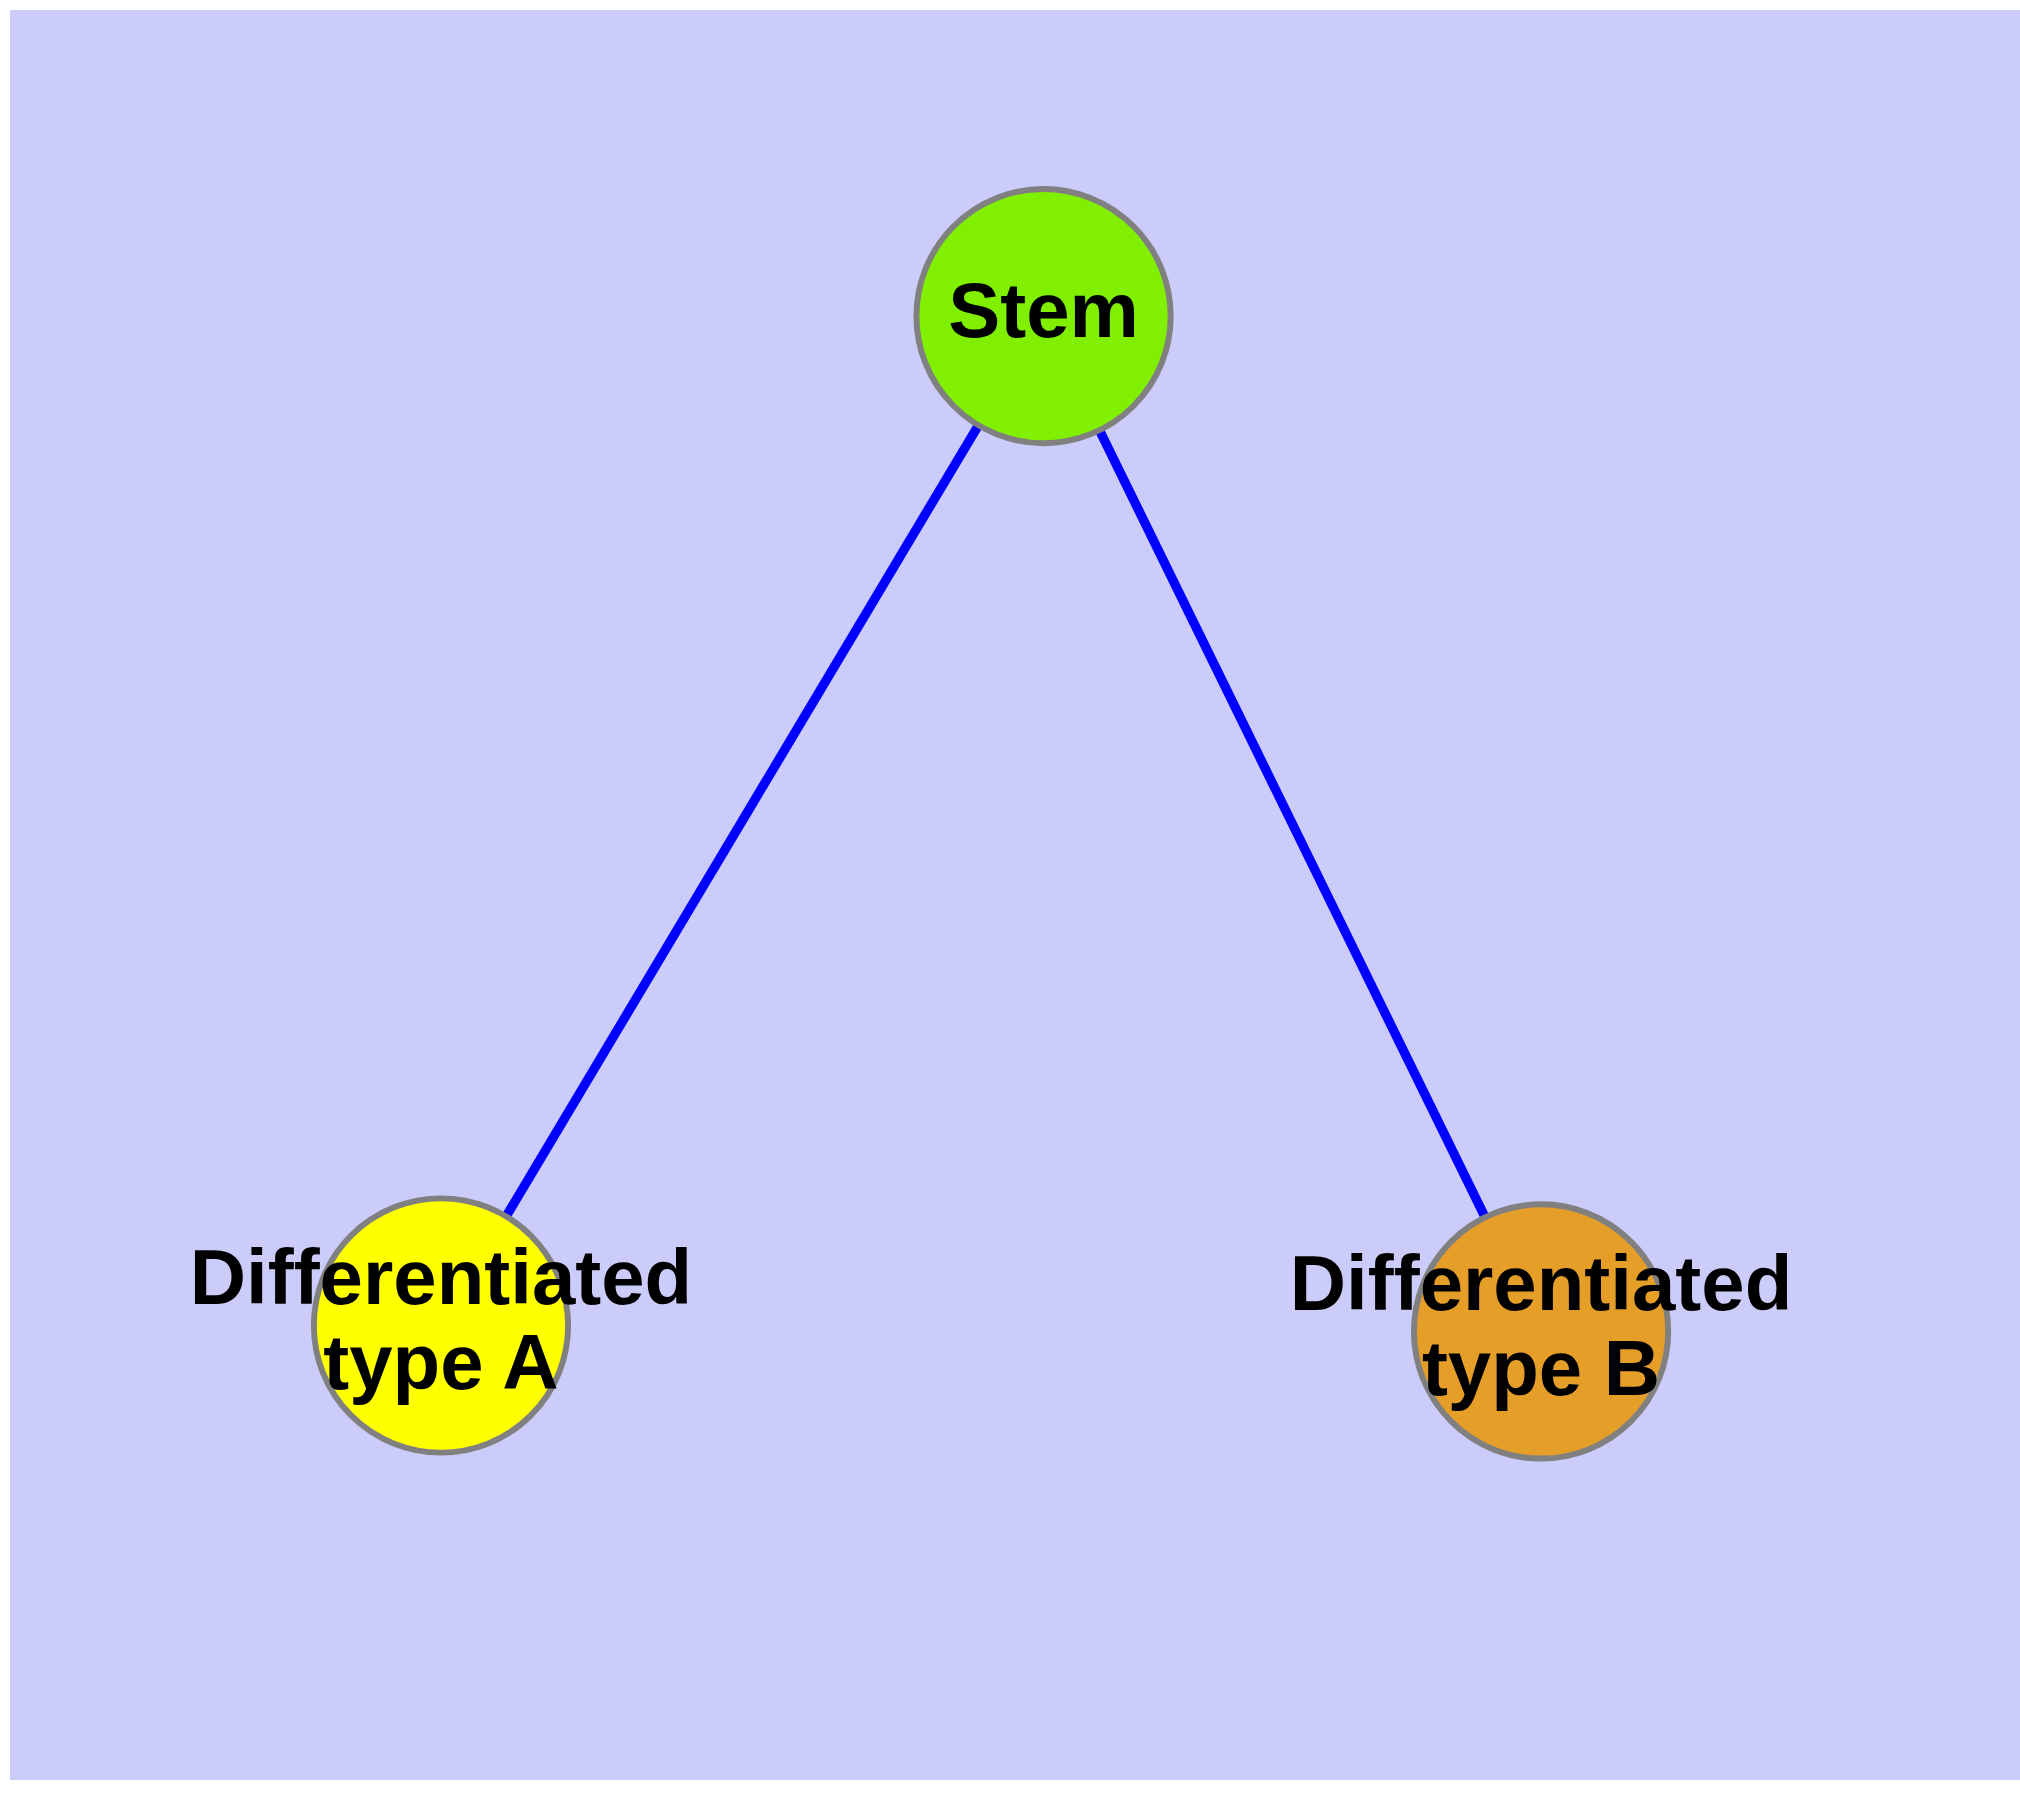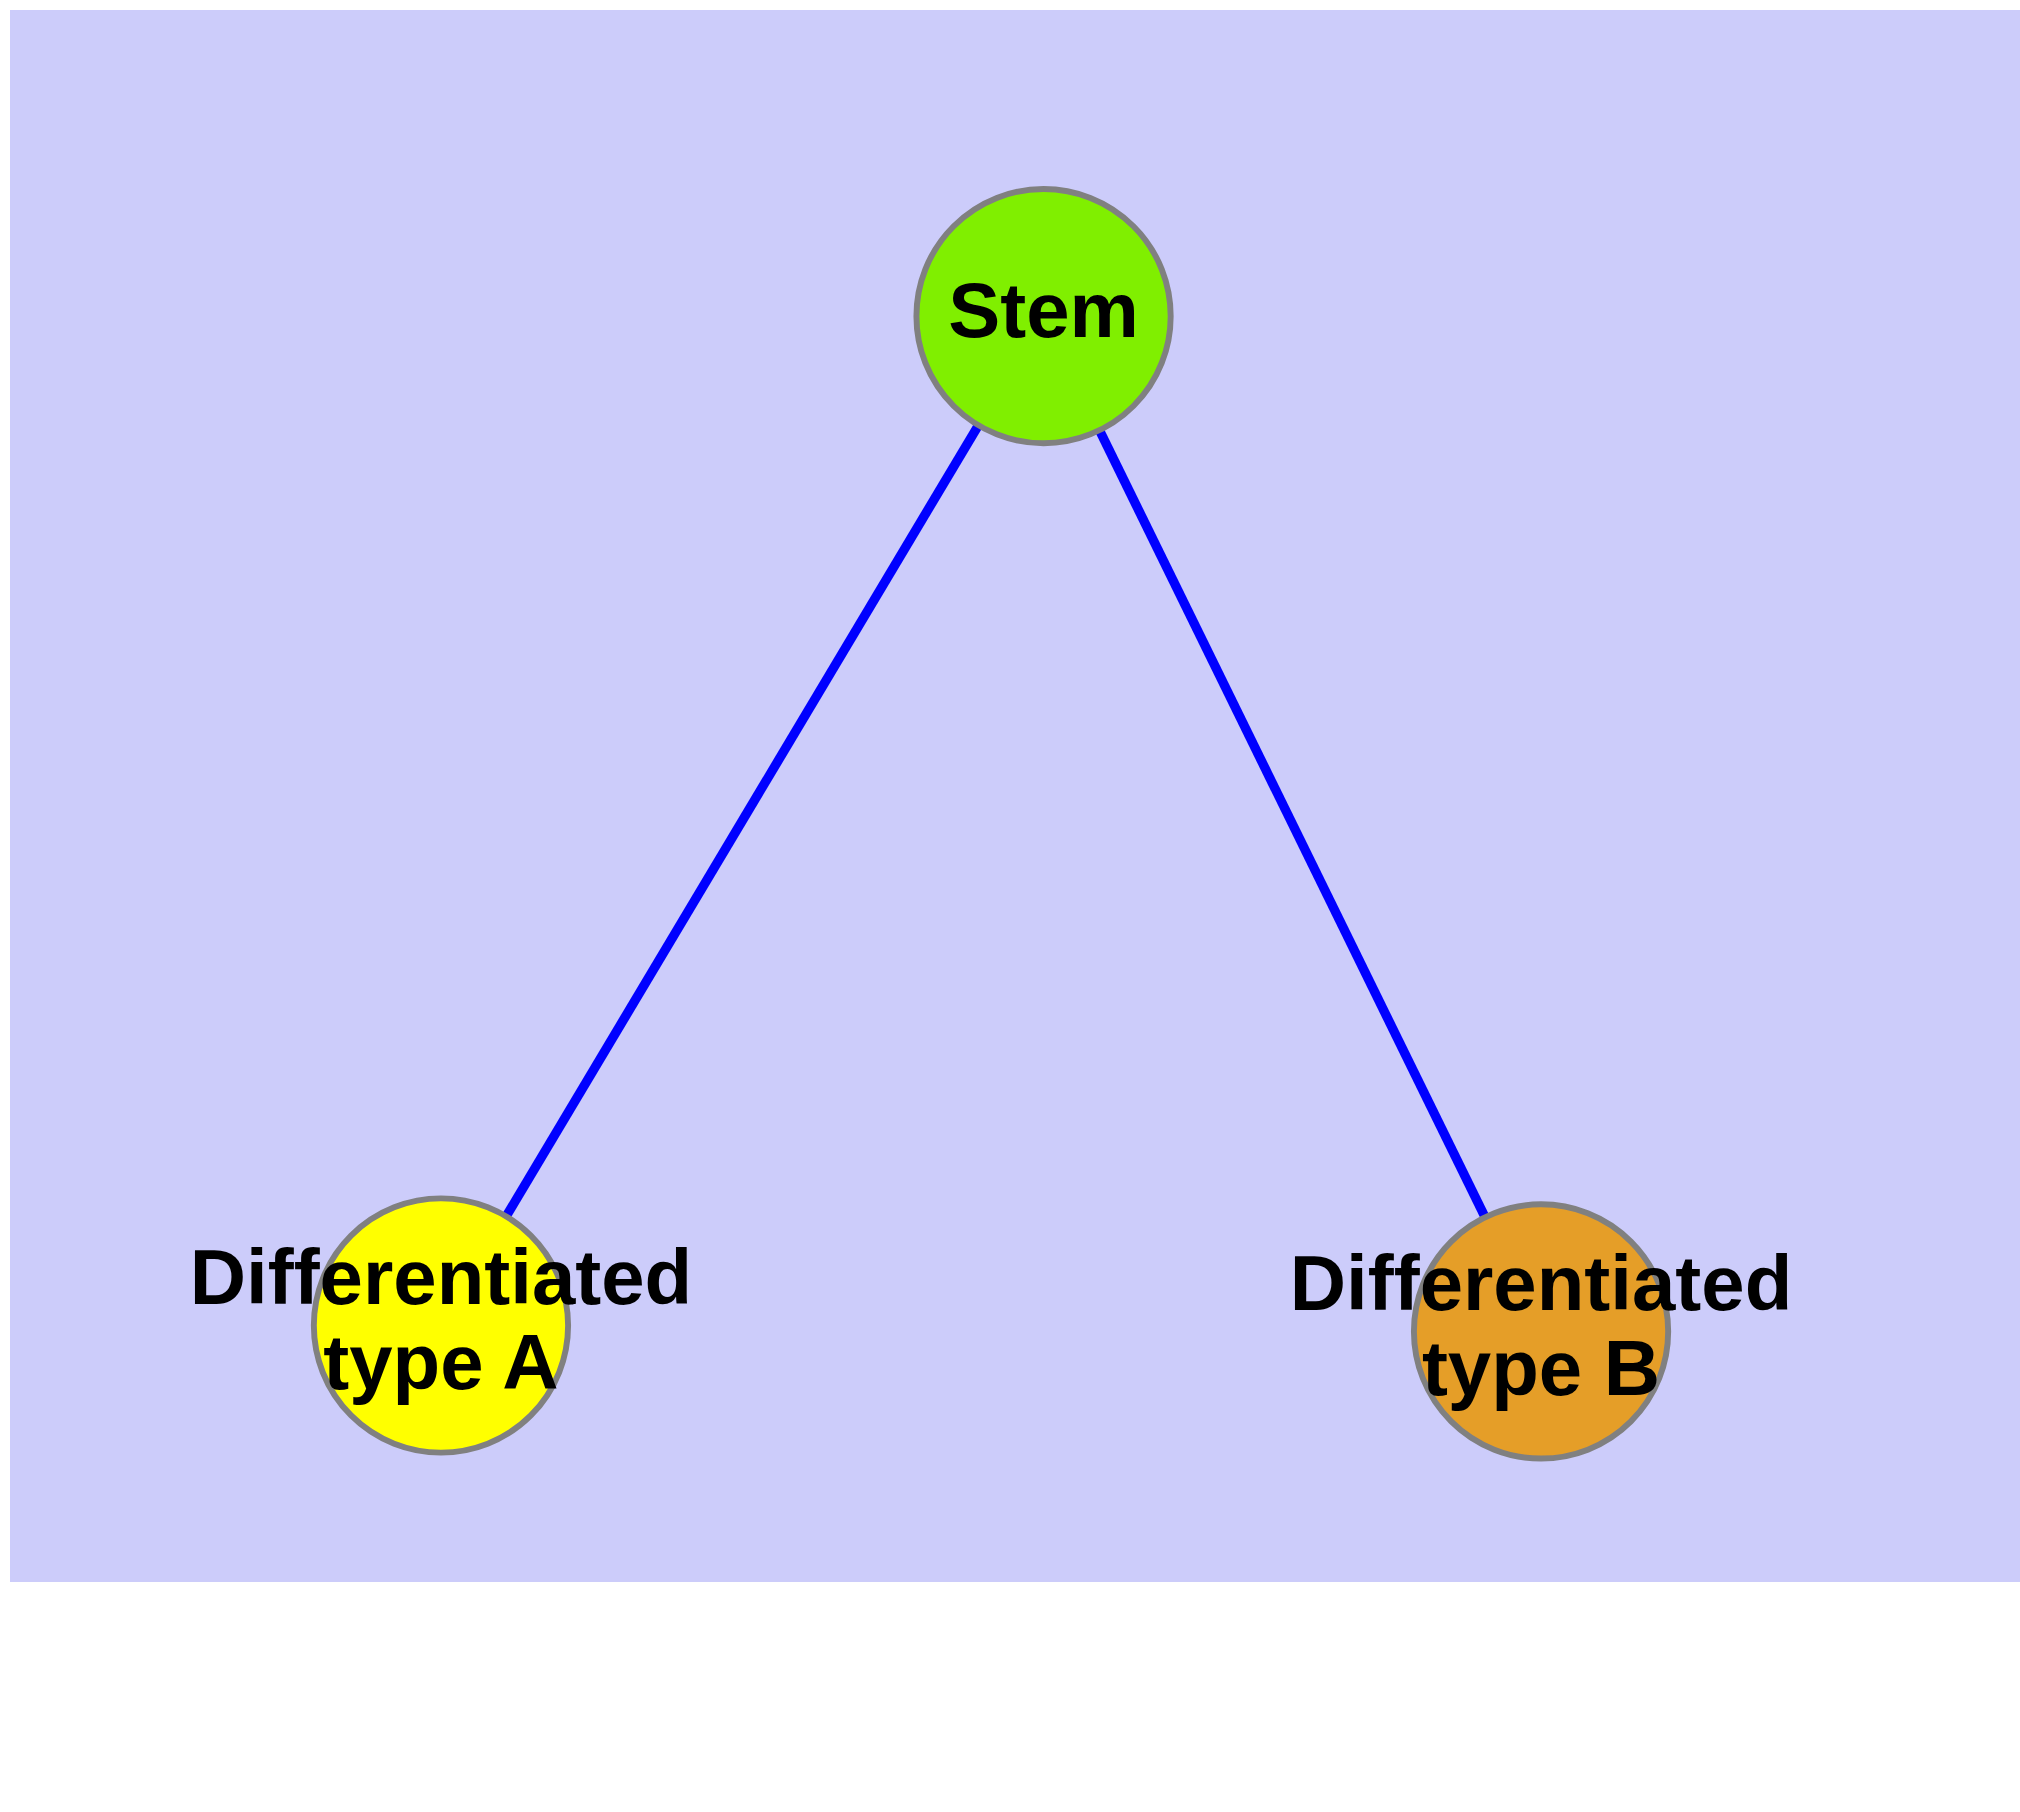--- a/index.html
+++ b/index.html
@@ -4,21 +4,21 @@
 <title>Cell Differentiation Graph</title>
 <style>
   html, body {
     margin: 0;
     padding: 0;
     background: #ffffff;
   }
   #canvas {
     position: relative;
     width: 2021px;
-    height: 1582px;
+    height: 1780px;
     overflow: hidden;
     background: #ffffff;
     font-family: "Liberation Sans", "DejaVu Sans", sans-serif;
   }
   #plot-area {
     position: absolute;
     left: 10.2px;
     top: 10.2px;
     width: 2010px;
     height: 1802px;

